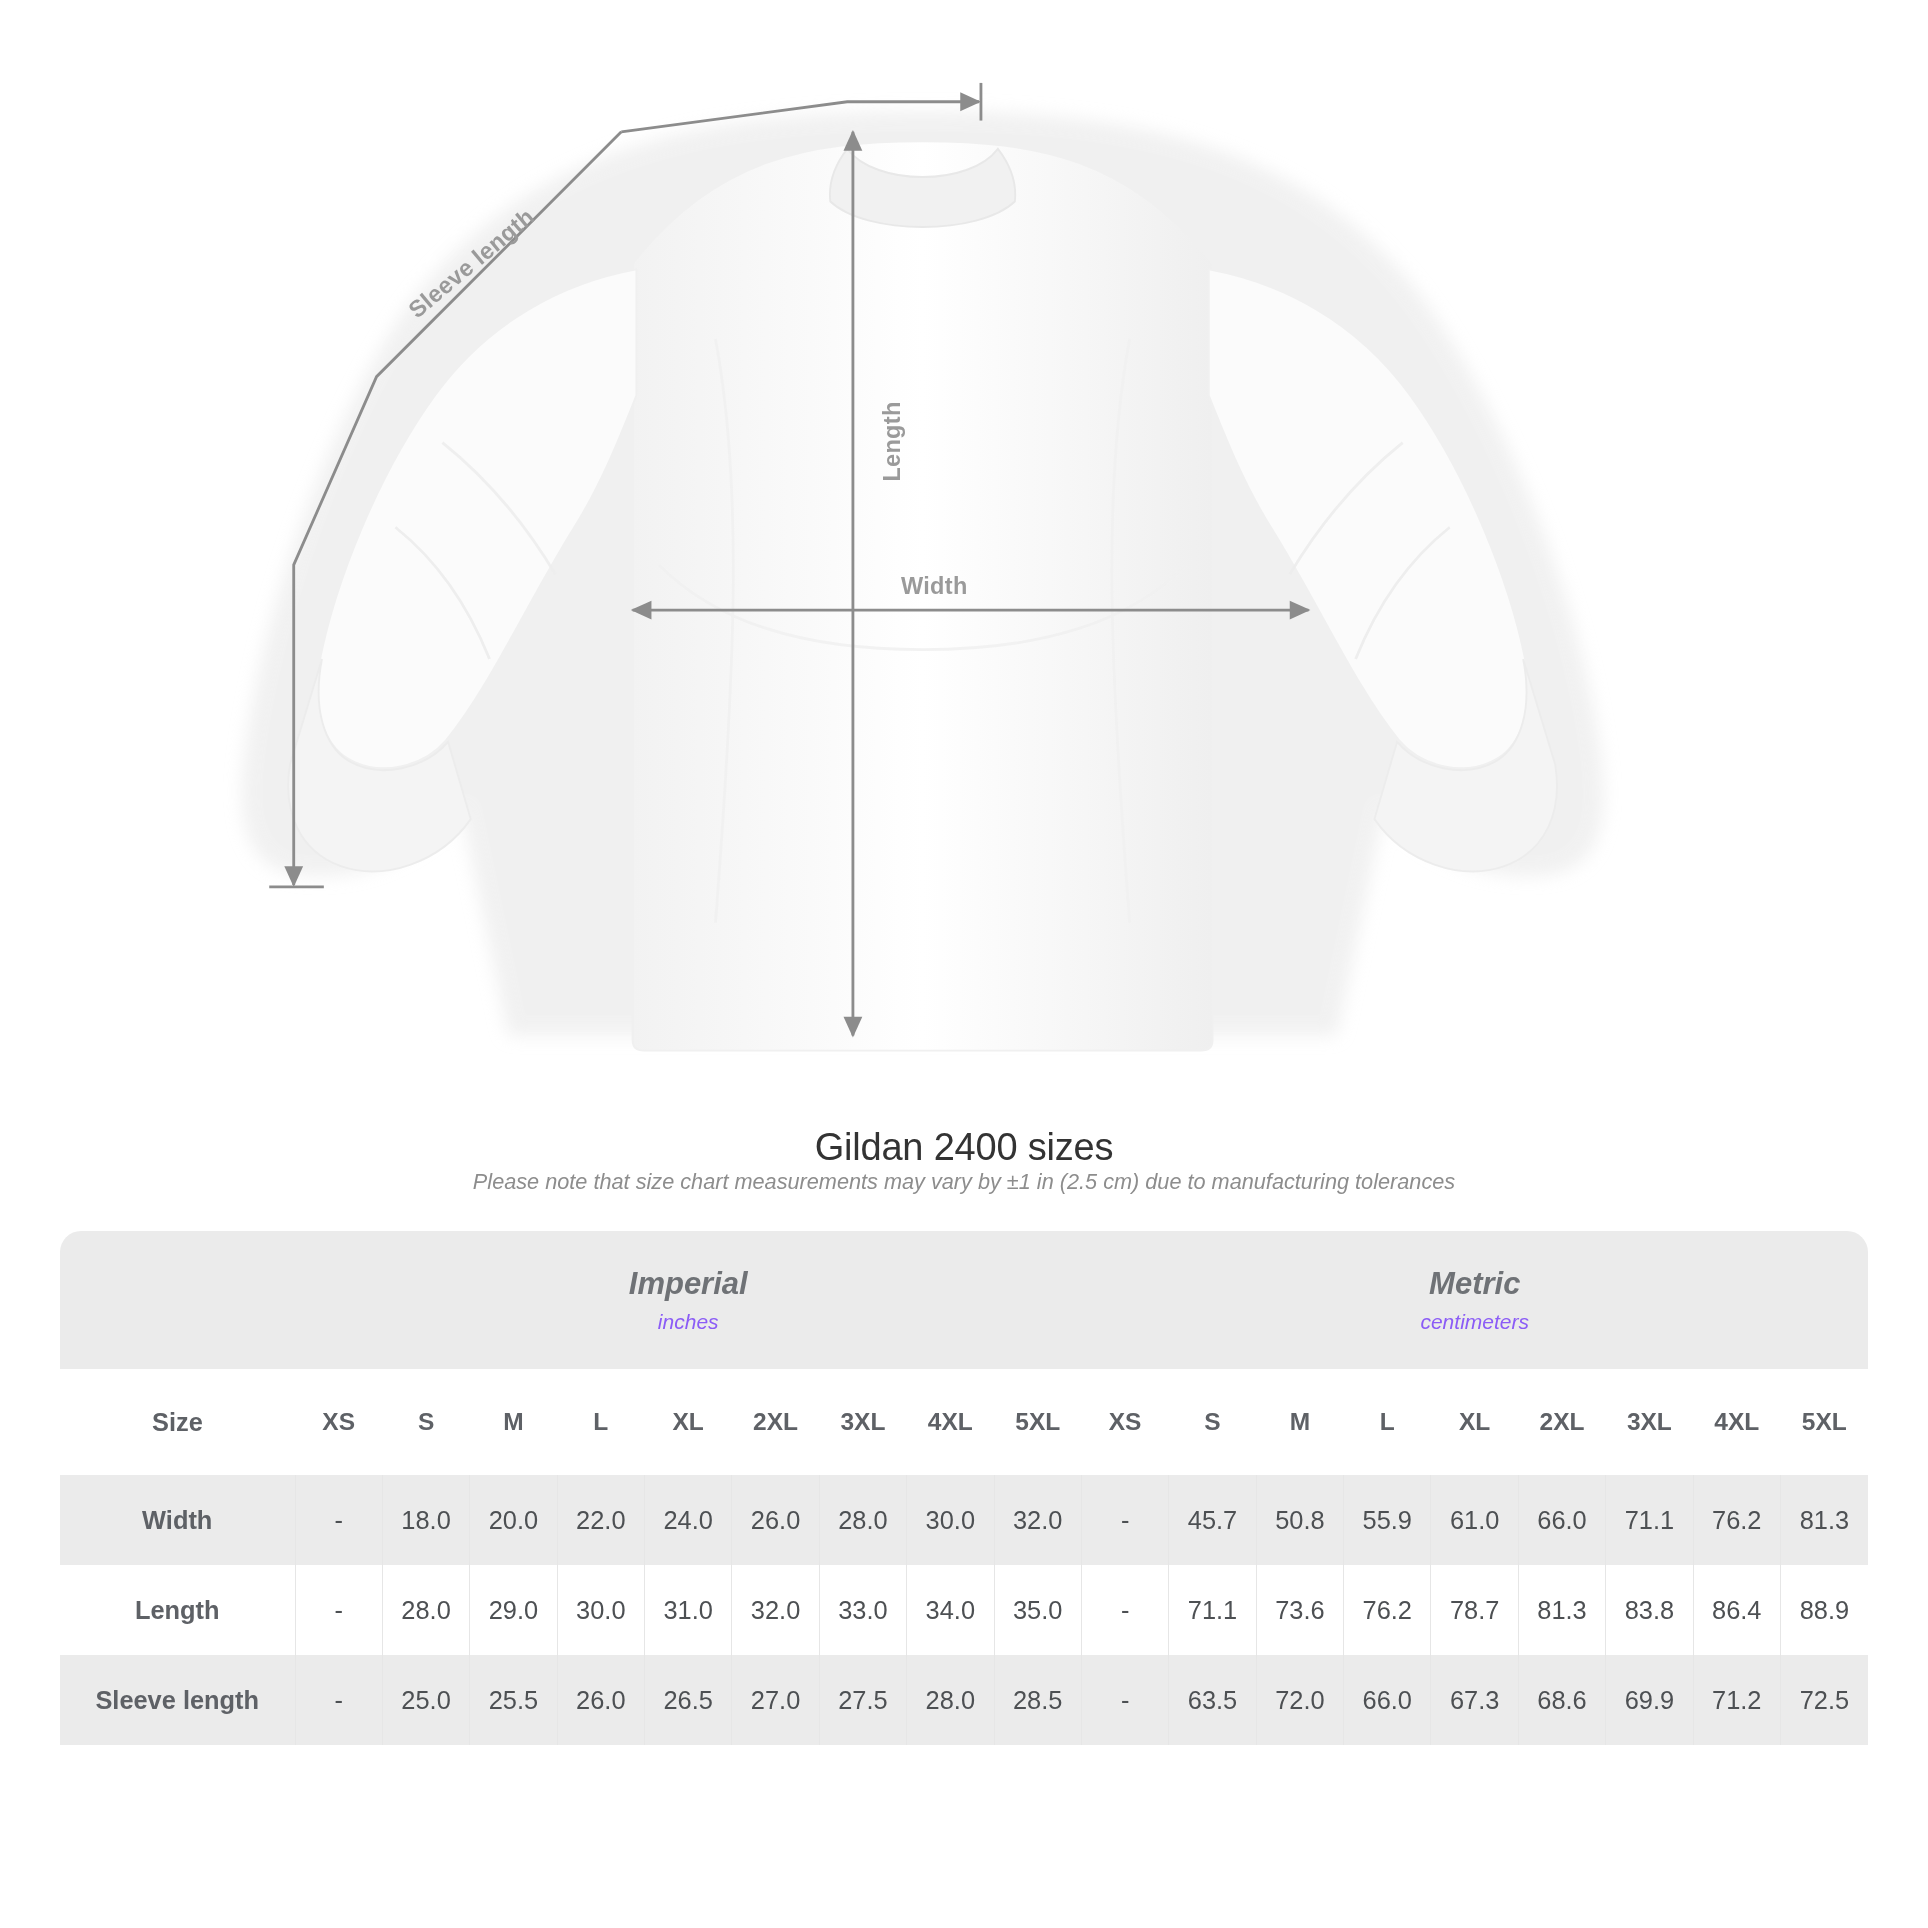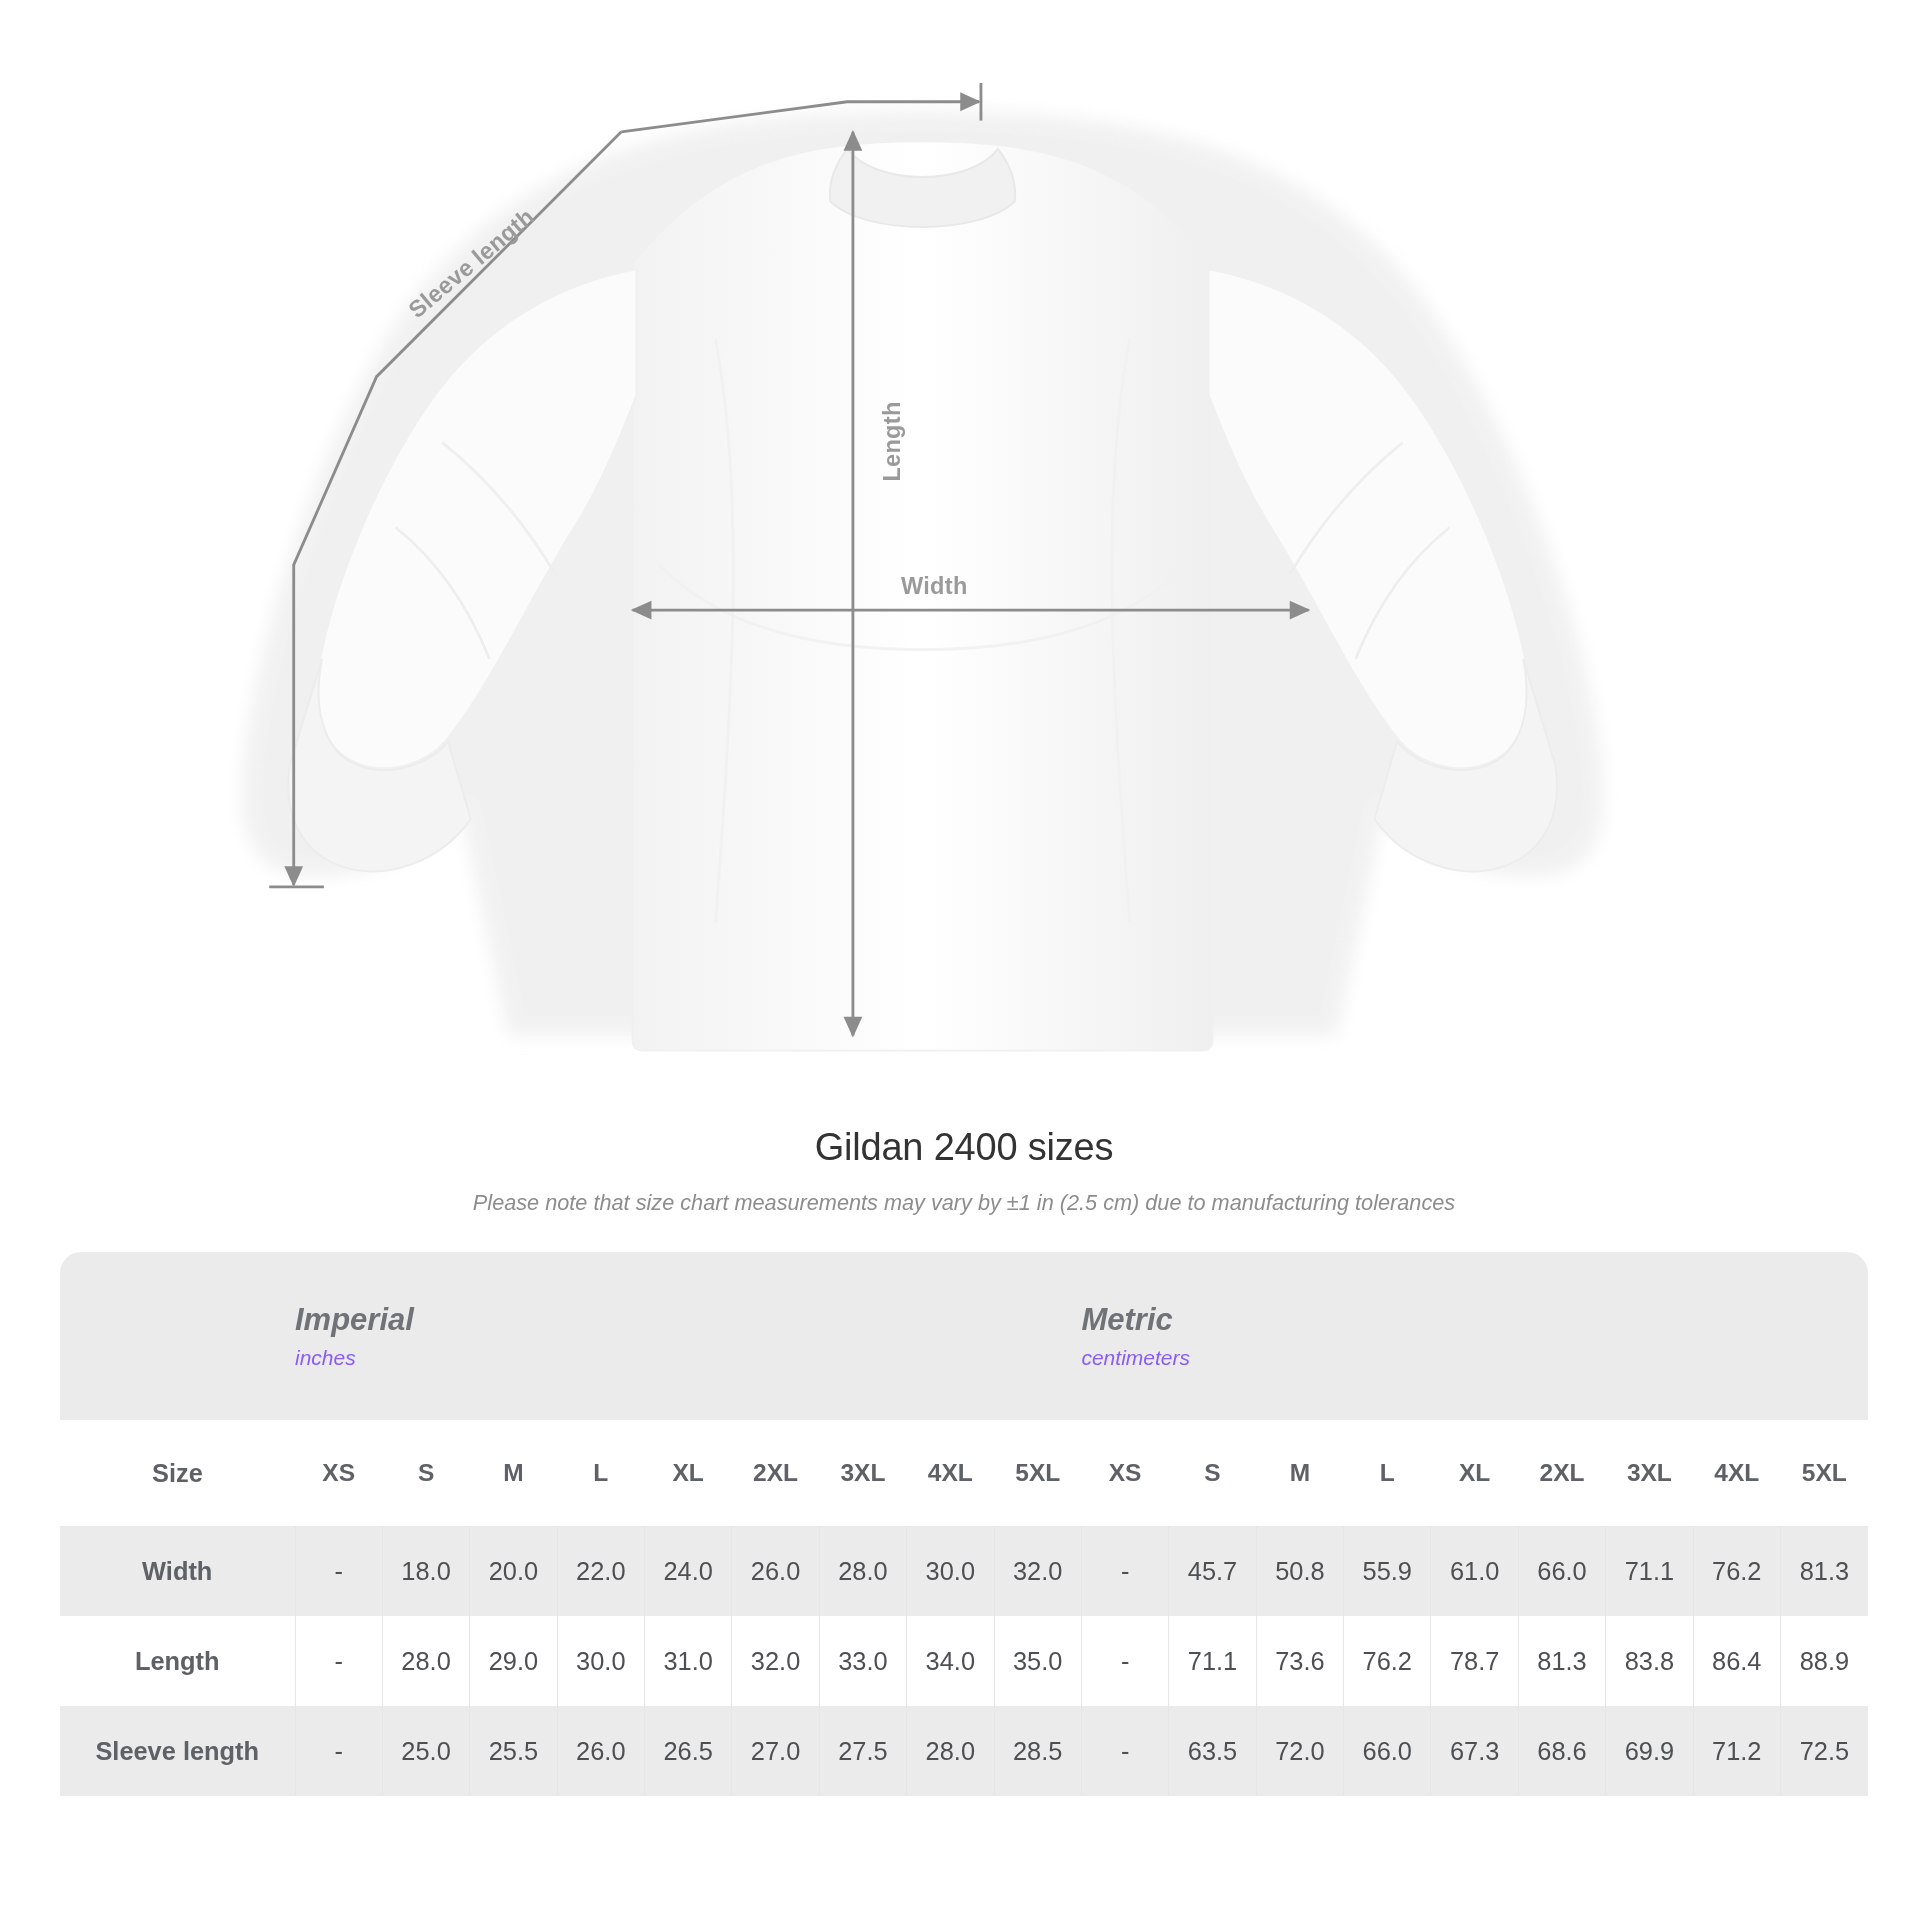--- a/index.html
+++ b/index.html
@@ -57,43 +57,42 @@
     font-size: 38px;
     font-weight: normal;
     color: #333333;
     margin: 0;
     letter-spacing: -0.2px;
   }
   .chart-note {
     font-size: 21.7px;
     font-style: italic;
     color: #8d8d8d;
-    margin-top: 21px;
   }
 
   
   .table-wrap {
     margin: 36px 60px 0 60px;
     border-radius: 21px 21px 0 0;
     overflow: hidden;
   }
   table.size-table {
     width: 1808px;
     border-collapse: collapse;
     table-layout: fixed;
   }
   table.size-table col.label-col { width: 234px; }
   table.size-table col.data-col  { width: 87px; }
 
   .unit-row td {
     background: #ebebeb;
     padding: 0;
-    height: 168px;
+    height: 138px;
     vertical-align: middle;
-    text-align: left;
+    text-align: center;
   }
   .unit-row td.blank { background: #ebebeb; }
   .unit-name {
     font-size: 31px;
     font-weight: bold;
     font-style: italic;
     color: #6f7276;
   }
   .unit-sub {
     font-size: 21px;

